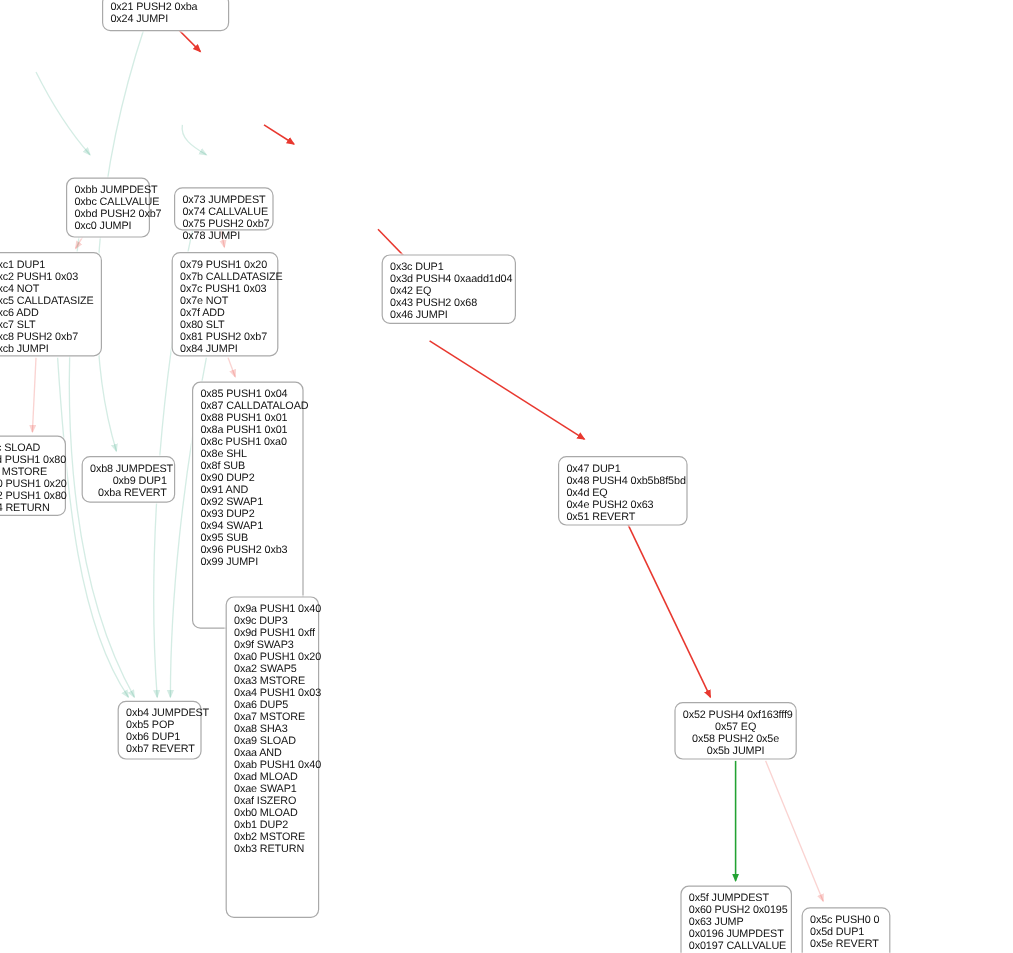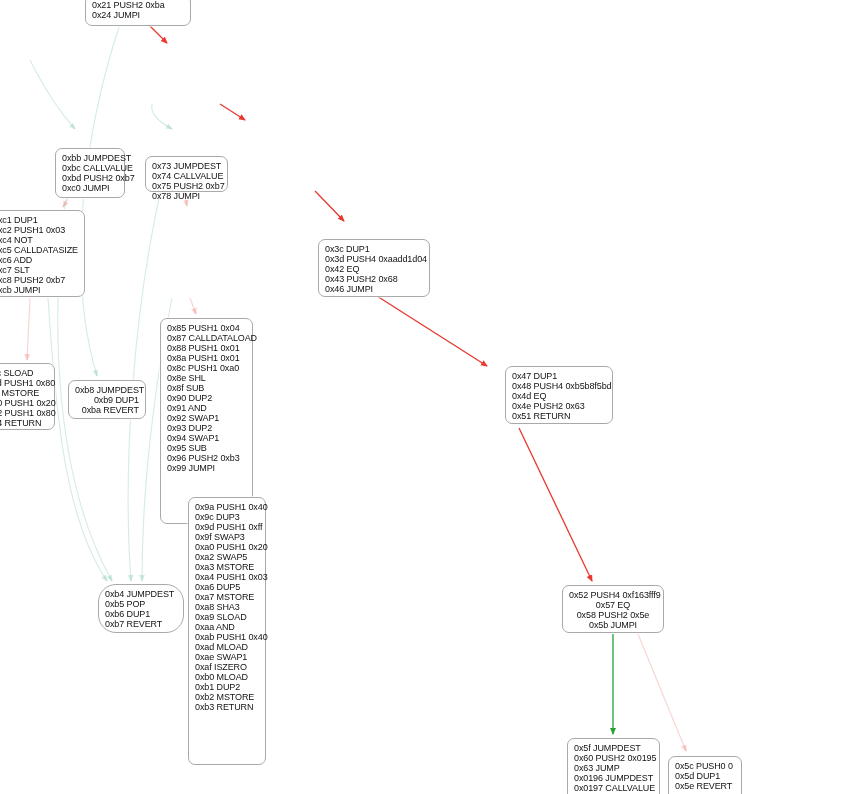--- a/index.html
+++ b/index.html
@@ -98,21 +98,31 @@
     <div class="node" style="left: -14px; top: 210px; width: 99px; height: 87px;">
       <div class="ins">0xc1 DUP1</div>
       <div class="ins">0xc2 PUSH1 0x03</div>
       <div class="ins">0xc4 NOT</div>
       <div class="ins">0xc5 CALLDATASIZE</div>
       <div class="ins">0xc6 ADD</div>
       <div class="ins">0xc7 SLT</div>
       <div class="ins">0xc8 PUSH2 0xb7</div>
       <div class="ins">0xcb JUMPI</div>
     </div>
-    <div class="node" style="left: 318px; top: 239px; width: 112px; height: 58px;">
+    <div class="node" style="left: 143px; top: 210px; width: 89px; height: 87px;">
+      <div class="ins">0x79 PUSH1 0x20</div>
+      <div class="ins">0x7b CALLDATASIZE</div>
+      <div class="ins">0x7c PUSH1 0x03</div>
+      <div class="ins">0x7e NOT</div>
+      <div class="ins">0x7f ADD</div>
+      <div class="ins">0x80 SLT</div>
+      <div class="ins">0x81 PUSH2 0xb7</div>
+      <div class="ins">0x84 JUMPI</div>
+    </div>
+    <div class="node" style="left: 318px; top: 212px; width: 112px; height: 58px;">
       <div class="ins">0x3c DUP1</div>
       <div class="ins">0x3d PUSH4 0xaadd1d04</div>
       <div class="ins">0x42 EQ</div>
       <div class="ins">0x43 PUSH2 0x68</div>
       <div class="ins">0x46 JUMPI</div>
     </div>
     <div class="node" style="left: -24px; top: 363px; width: 79px; height: 67px;">
       <div class="ins">0xcc SLOAD</div>
       <div class="ins">0xcd PUSH1 0x80</div>
       <div class="ins">0xcf MSTORE</div>
@@ -135,26 +145,26 @@
       <div class="ins">0x8f SUB</div>
       <div class="ins">0x90 DUP2</div>
       <div class="ins">0x91 AND</div>
       <div class="ins">0x92 SWAP1</div>
       <div class="ins">0x93 DUP2</div>
       <div class="ins">0x94 SWAP1</div>
       <div class="ins">0x95 SUB</div>
       <div class="ins">0x96 PUSH2 0xb3</div>
       <div class="ins">0x99 JUMPI</div>
     </div>
-    <div class="node" style="left: 465px; top: 366px; width: 108px; height: 58px; margin-left: 40px;">
+    <div class="node" style="left: 465px; top: 380px; width: 108px; height: 58px;">
       <div class="ins">0x47 DUP1</div>
       <div class="ins">0x48 PUSH4 0xb5b8f5bd</div>
       <div class="ins">0x4d EQ</div>
       <div class="ins">0x4e PUSH2 0x63</div>
-      <div class="ins">0x51 RETURN</div>
+      <div class="ins">0x51 REVERT</div>
     </div>
     <div class="node" style="left: 188px; top: 497px; width: 78px; height: 268px;">
       <div class="ins">0x9a PUSH1 0x40</div>
       <div class="ins">0x9c DUP3</div>
       <div class="ins">0x9d PUSH1 0xff</div>
       <div class="ins">0x9f SWAP3</div>
       <div class="ins">0xa0 PUSH1 0x20</div>
       <div class="ins">0xa2 SWAP5</div>
       <div class="ins">0xa3 MSTORE</div>
       <div class="ins">0xa4 PUSH1 0x03</div>
@@ -165,21 +175,21 @@
       <div class="ins">0xaa AND</div>
       <div class="ins">0xab PUSH1 0x40</div>
       <div class="ins">0xad MLOAD</div>
       <div class="ins">0xae SWAP1</div>
       <div class="ins">0xaf ISZERO</div>
       <div class="ins">0xb0 MLOAD</div>
       <div class="ins">0xb1 DUP2</div>
       <div class="ins">0xb2 MSTORE</div>
       <div class="ins">0xb3 RETURN</div>
     </div>
-    <div class="node" style="left: 98px; top: 584px; width: 86px; height: 49px; border-radius: 18px;">
+    <div class="node" style="left: 98px; top: 584px; width: 70px; height: 49px;">
       <div class="ins">0xb4 JUMPDEST</div>
       <div class="ins">0xb5 POP</div>
       <div class="ins">0xb6 DUP1</div>
       <div class="ins">0xb7 REVERT</div>
     </div>
     <div class="node" style="left: 562px; top: 585px; width: 102px; height: 48px; text-align: center;">
       <div class="ins">0x52 PUSH4 0xf163fff9</div>
       <div class="ins">0x57 EQ</div>
       <div class="ins">0x58 PUSH2 0x5e</div>
       <div class="ins">0x5b JUMPI</div>

